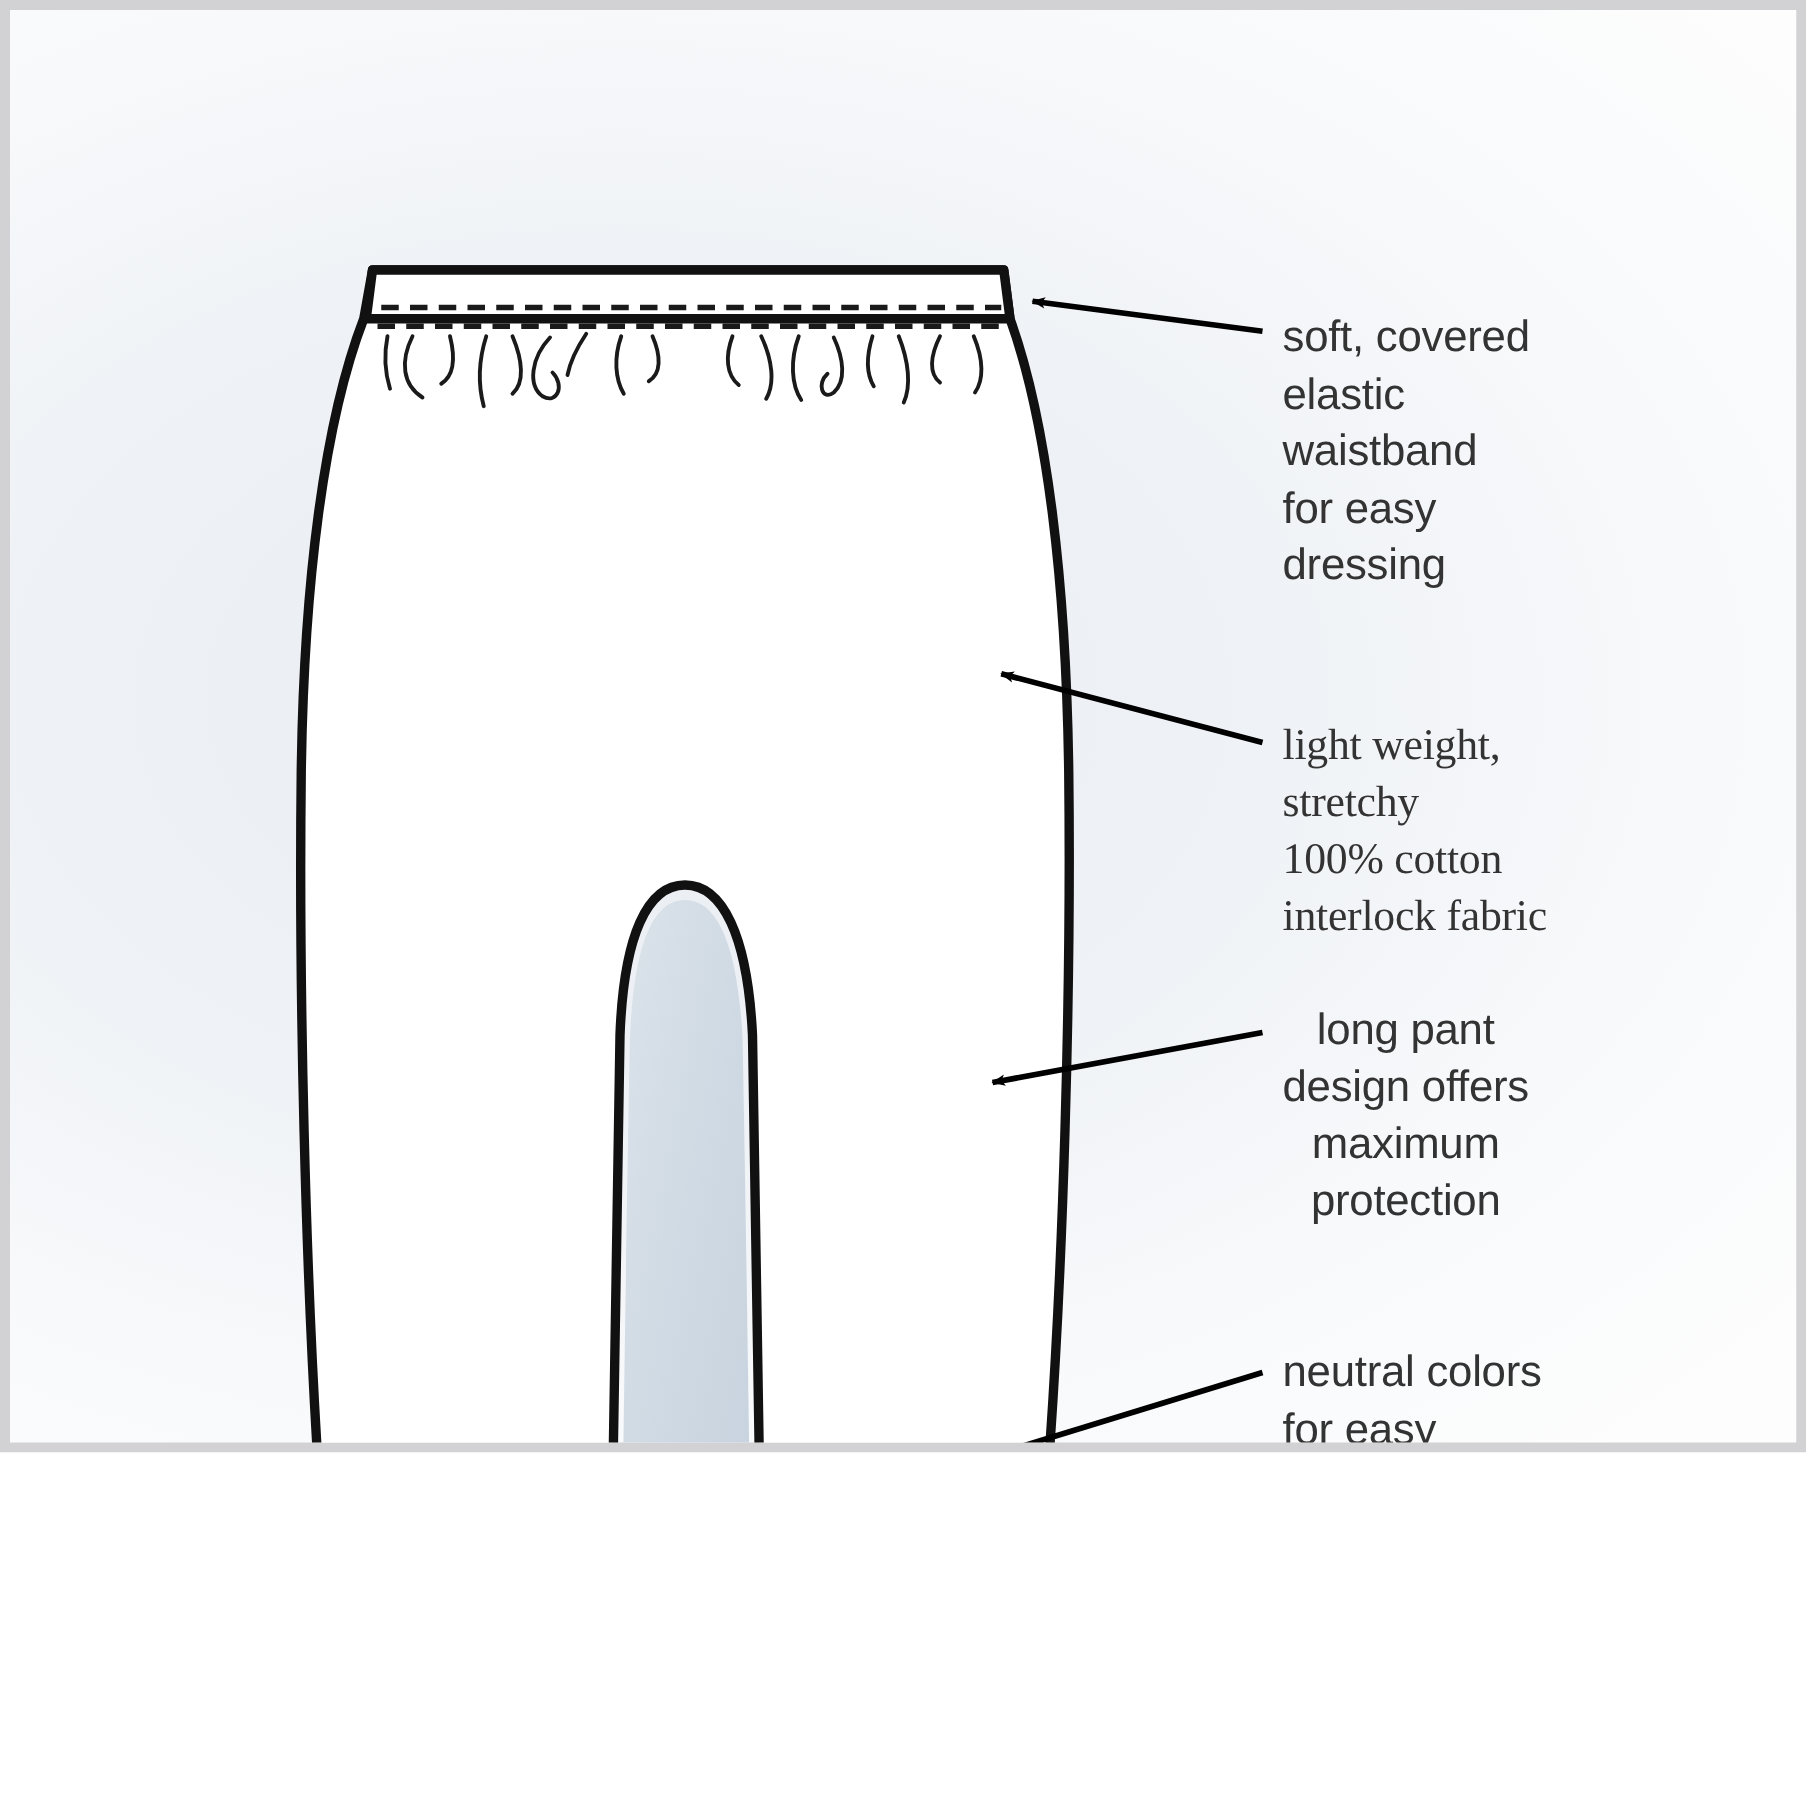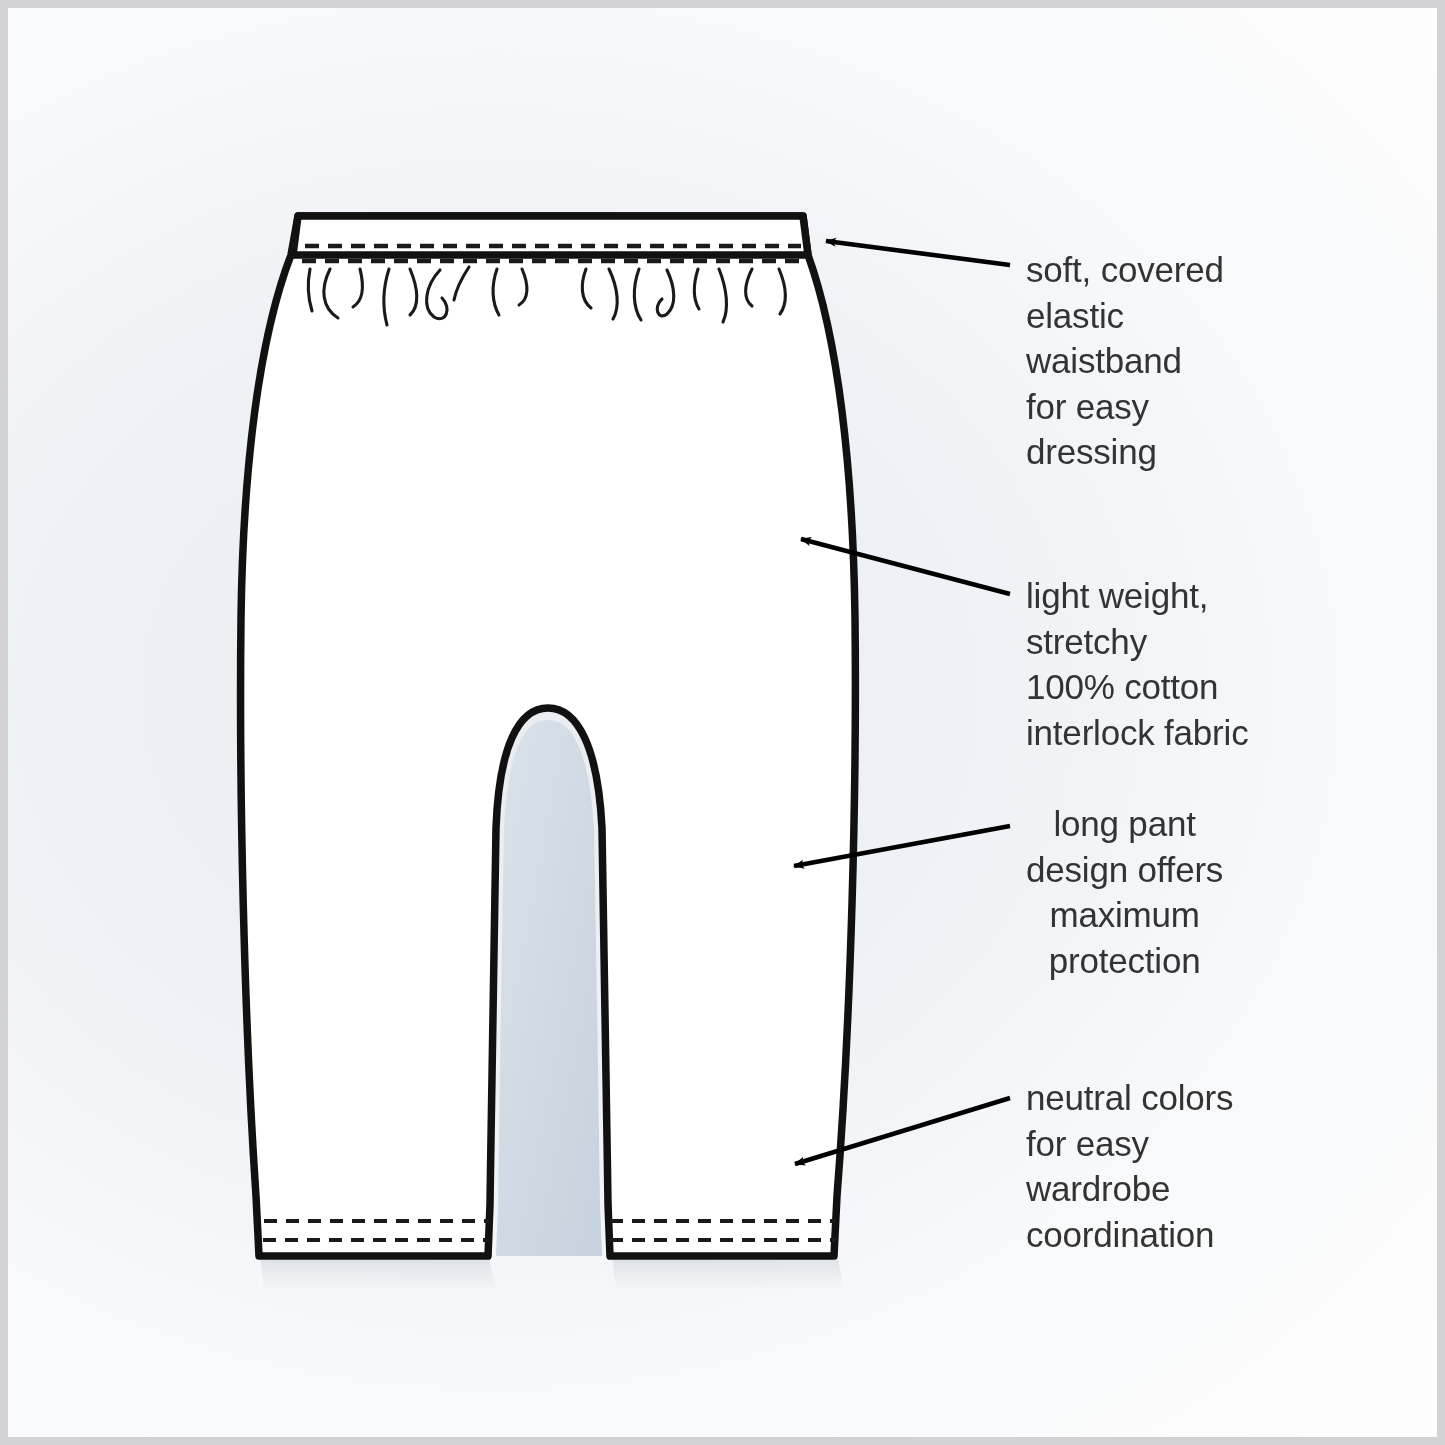--- a/index.html
+++ b/index.html
@@ -3,21 +3,21 @@
 <meta charset="utf-8">
 <style>
   html, body {
     margin: 0;
     padding: 0;
     background: #ffffff;
   }
   .canvas {
     position: relative;
     width: 1445px;
-    height: 1445px;
+    height: 1162px;
     box-sizing: border-box;
     border: 8px solid #d2d2d4;
     background:
       radial-gradient(ellipse 85% 70% at 34% 48%, #e9edf2 0%, #eef1f5 38%, #f7f9fb 70%, #fdfdfd 100%),
       #fdfdfd;
     overflow: hidden;
     font-family: "Liberation Sans", sans-serif;
   }
   .sketch {
     position: absolute;
@@ -37,21 +37,21 @@
     position: absolute;
     left: 0;
     color: #333333;
     font-size: 35px;
     line-height: 45.5px;
     font-family: "Liberation Sans", sans-serif;
     letter-spacing: -0.2px;
     white-space: pre-line;
   }
   .c0 { top: 239px; }
-  .c1 { top: 565px; }
+  .c1 { top: 565px; font-family: Liberation Serif, serif; }
   .c2 { top: 793px; text-align: center; }
   .c3 { top: 1067px; }
 </style>
 </head>
 <body>
 
 <div class="canvas">
 
   <svg class="sketch" viewBox="0 0 1429 1429">
     <defs>

